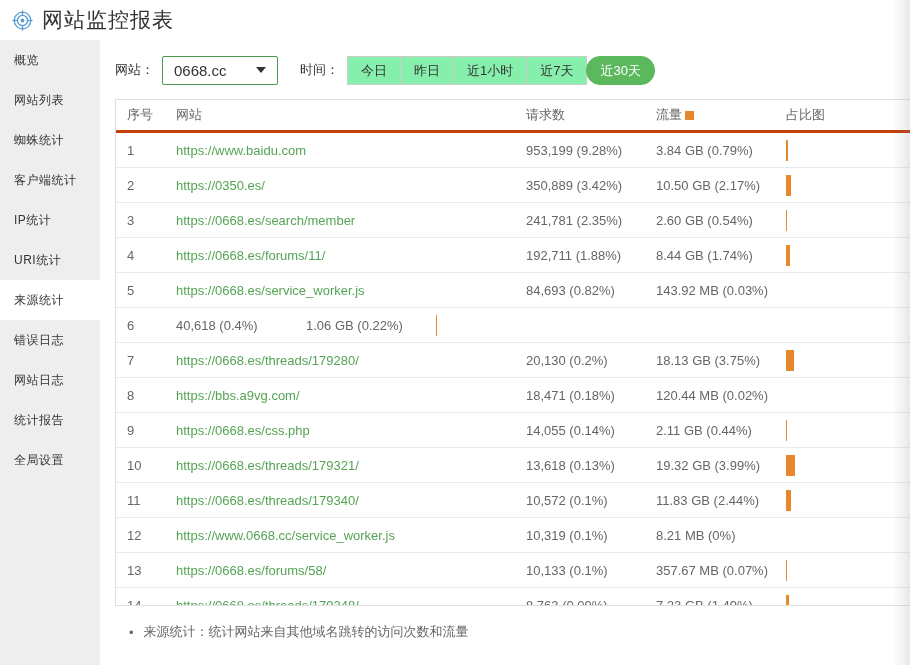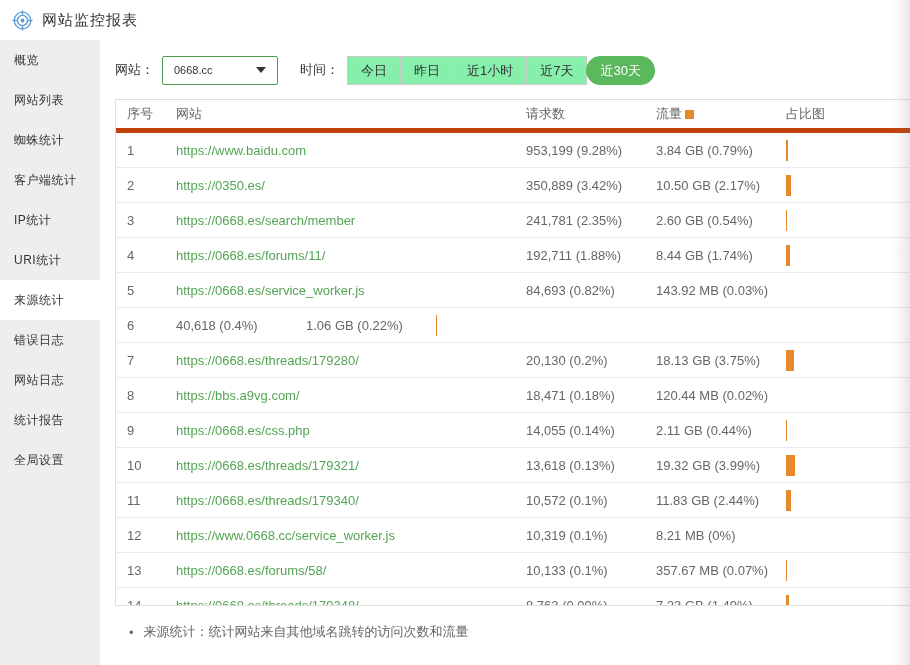--- a/index.html
+++ b/index.html
@@ -3,51 +3,51 @@
 <meta charset="utf-8">
 <style>
   * { margin:0; padding:0; box-sizing:border-box; }
   html,body { width:910px; height:665px; overflow:hidden; background:#fff;
     font-family:"Liberation Sans","DejaVu Sans",sans-serif; }
   .page { position:relative; width:910px; height:665px; }
 
   
   .app-header { height:40px; display:flex; align-items:center; padding-left:12px; background:#fff; }
   .logo-icon { width:21px; height:21px; margin-right:9px; display:block; }
-  .app-title { font-size:15px; color:#333; letter-spacing:1px; }
+  .app-title { font-size:21px; color:#333; letter-spacing:1px; }
 
   
   .layout { display:flex; height:625px; }
   .sidebar { width:100px; flex-shrink:0; background:#eeeeee; }
   .sidebar-item { height:40px; line-height:40px; padding-left:14px; font-size:12px; color:#333;
     letter-spacing:0.5px; cursor:pointer; }
   .sidebar-item.active { background:#ffffff; }
 
   .main { flex:1; background:#fff; padding:15px 0 0 15px; position:relative; overflow:hidden; }
 
   
   .filter-bar { display:flex; align-items:center; height:30px; }
   .filter-label { font-size:13px; color:#333; margin-right:8px; }
   .site-select { width:116px; height:29px; border:1px solid #4e9a4e; border-radius:2px; background:#fff;
     display:flex; align-items:center; justify-content:space-between; padding:0 11px; cursor:pointer; }
-  .site-select .value { font-size:11px; color:#333; }
+  .site-select .value { font-size:15px; color:#333; }
   .caret-down { width:0; height:0; border-left:5px solid transparent; border-right:5px solid transparent;
     border-top:6px solid #333; }
   .time-label { margin-left:22px; }
   .time-group { display:flex; }
   .time-btn { height:29px; line-height:27px; padding:0 13px; font-size:13px; color:#333; background:#86efac;
     border:1px solid #ccc; cursor:pointer; font-family:inherit; }
   .time-btn + .time-btn { margin-left:-1px; }
   .time-btn.active { background:#5cb85c; border-color:#5cb85c; color:#fff; position:relative;border-radius:14px; }
 
   
   .table-wrap { margin-top:14px; height:507px; overflow:hidden;
     border-left:1px solid #e0e0e0; border-top:1px solid #e0e0e0; border-bottom:1px solid #e0e0e0; }
   .thead { display:flex; align-items:center; height:33px; font-size:13px; color:#666;
-    border-bottom:5px solid #c2410c; }
+    border-bottom:3px solid #c2410c; }
   .trow { display:flex; align-items:center; height:35px; font-size:13px; color:#666;
     border-bottom:1px solid #ebebeb; background:#fff; }
   .col-index { width:60px; padding-left:11px; flex-shrink:0; }
   .col-url { width:350px; flex-shrink:0; overflow:hidden; white-space:nowrap; }
   .col-requests { width:130px; flex-shrink:0; }
   .col-traffic { width:130px; flex-shrink:0; }
   .col-chart { flex:1; display:flex; align-items:center; }
   .url-link { color:#55a455; text-decoration:none; cursor:pointer; }
   .sort-square { display:inline-block; width:9px; height:9px; background:#e8882c; margin-left:3px;
     vertical-align:-1px; }

